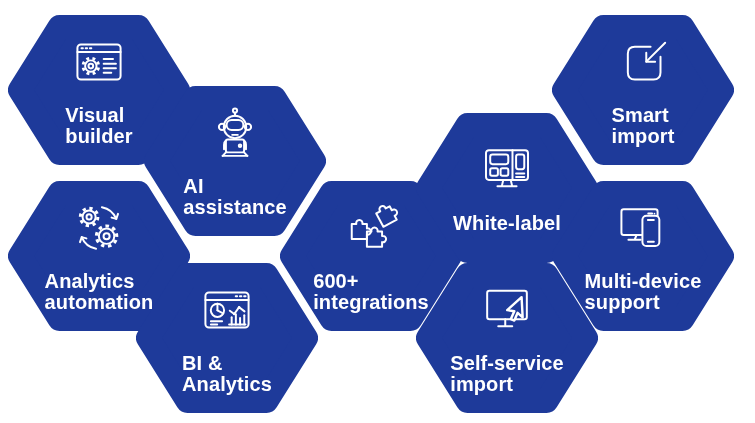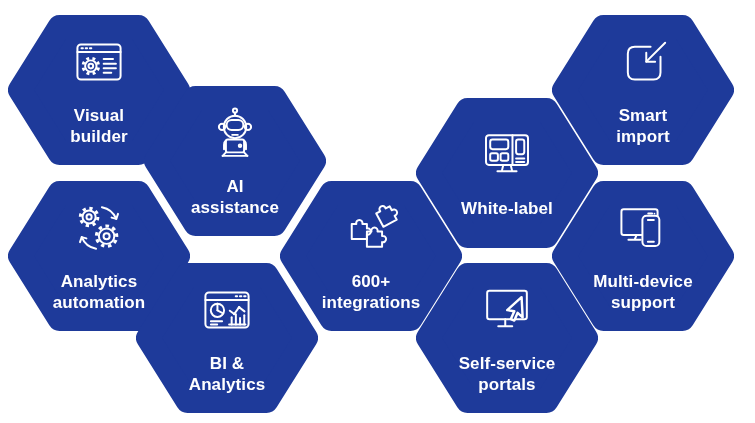--- a/index.html
+++ b/index.html
@@ -68,35 +68,34 @@
   }
   .hex-icon .panel{
     fill:var(--hex-fill);
     stroke:var(--icon-stroke);
     stroke-width:1.7;
     stroke-linecap:round;
     stroke-linejoin:round;
   }
   .hex-label{
     color:var(--label-color);
-    font-size:17px;
+    font-size:20px;
     line-height:21px;
     font-weight:700;
-    text-align:center;
     white-space:pre-line;
     max-width:160px;
     letter-spacing:.1px;
   }
   
   .pos-0{left:8px;   top:15px;}
   .pos-1{left:144px; top:86px;}
   .pos-2{left:8px;   top:181px;}
   .pos-3{left:136px; top:263px;}
   .pos-4{left:280px; top:181px;}
-  .pos-5{left:416px; top:98px;}
+  .pos-5{left:416px; top:113px;}
   .pos-6{left:416px; top:263px;}
   .pos-7{left:552px; top:15px;}
   .pos-8{left:552px; top:181px;}
 </style>
 </head>
 <body>
 
 <div class="stage">
 
   <div class="hex pos-0">
@@ -240,21 +239,21 @@
       <polygon points="12,75 51.5,12 130.5,12 170,75 130.5,138 51.5,138"></polygon>
     </svg>
     <div class="hex-content">
       <svg class="hex-icon" viewBox="0 0 48 48">
         <rect class="ln" x="7" y="7.5" width="34" height="24.5" rx="2"></rect>
         <line class="ln" x1="22.5" y1="32" x2="22.5" y2="37.5"></line>
         <line class="ln" x1="16.5" y1="38" x2="28.5" y2="38"></line>
         <path class="panel" d="M0 0 L0 13.6 L3.9 10.4 L6.4 15.9 L8.8 14.8 L6.3 9.4 L11 8.9 Z" transform="translate(36.5,13) rotate(48) scale(1.22)" stroke-width="1.4"></path>
       </svg>
       <div class="hex-label">Self-service
-portals</div>
+import</div>
     </div>
   </div>
 
   <div class="hex pos-8">
     <svg class="hex-bg" viewBox="0 0 182 150">
       <polygon points="12,75 51.5,12 130.5,12 170,75 130.5,138 51.5,138"></polygon>
     </svg>
     <div class="hex-content">
       <svg class="hex-icon" viewBox="0 0 48 48">
         <rect class="ln" x="5.5" y="8" width="31" height="22" rx="2"></rect>

